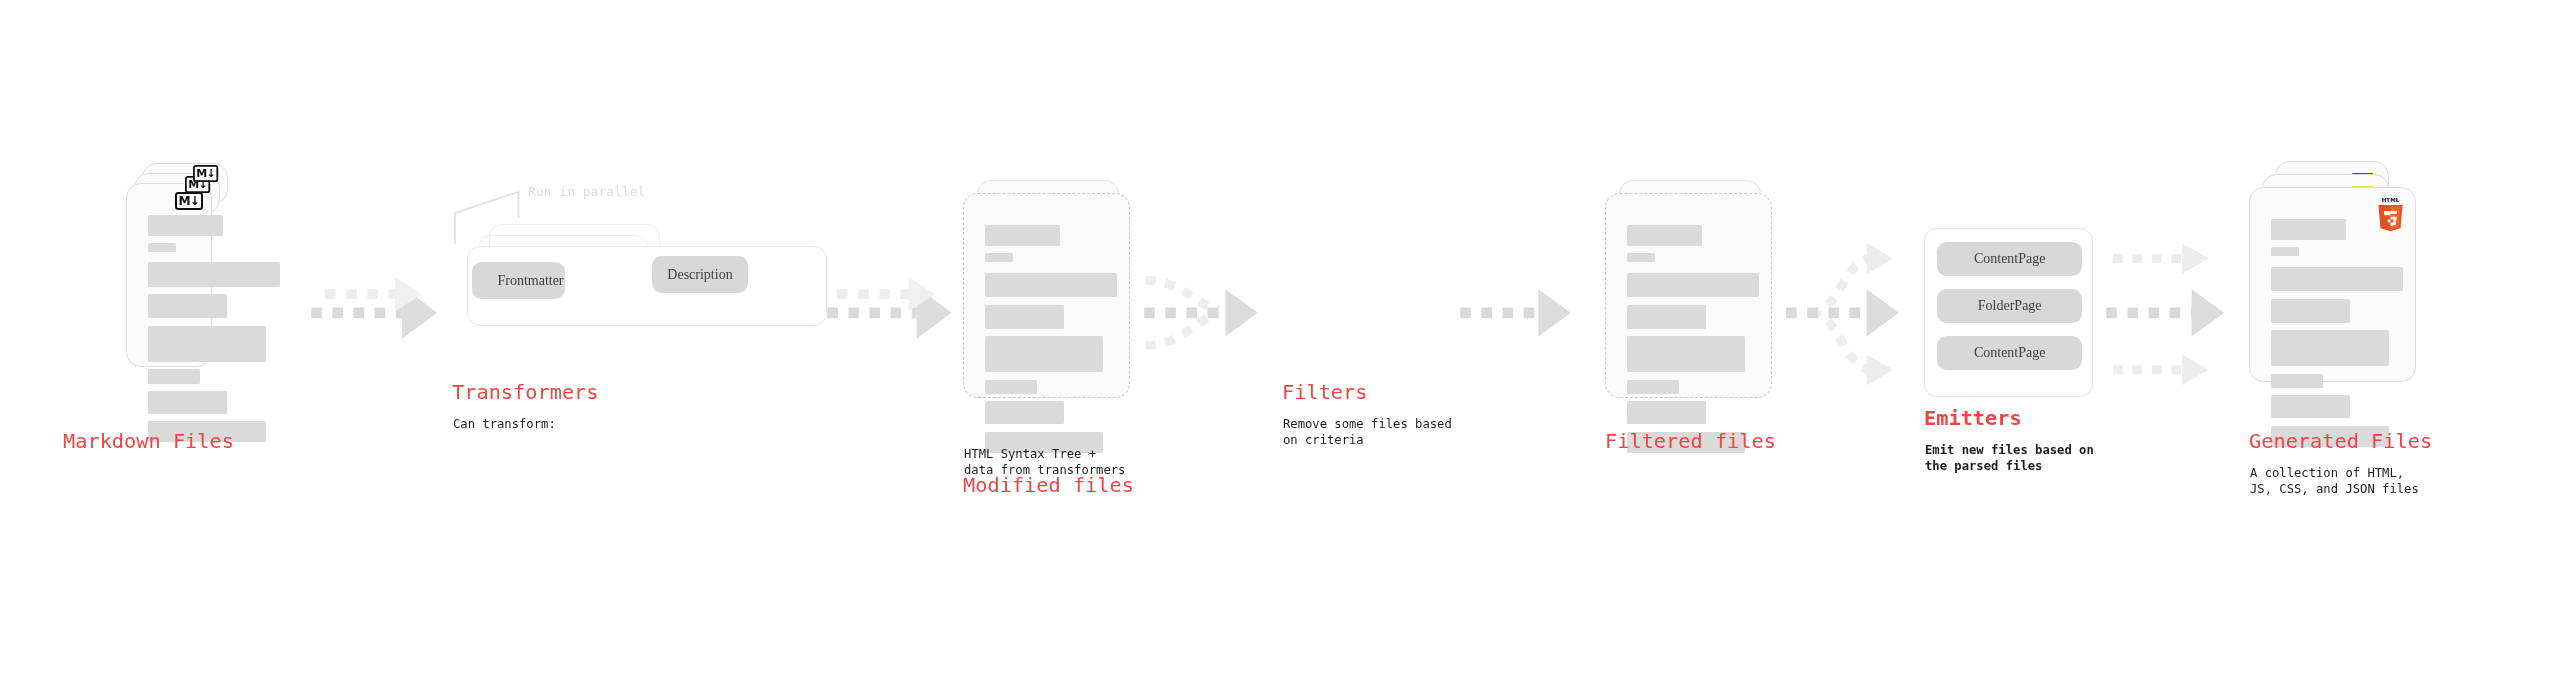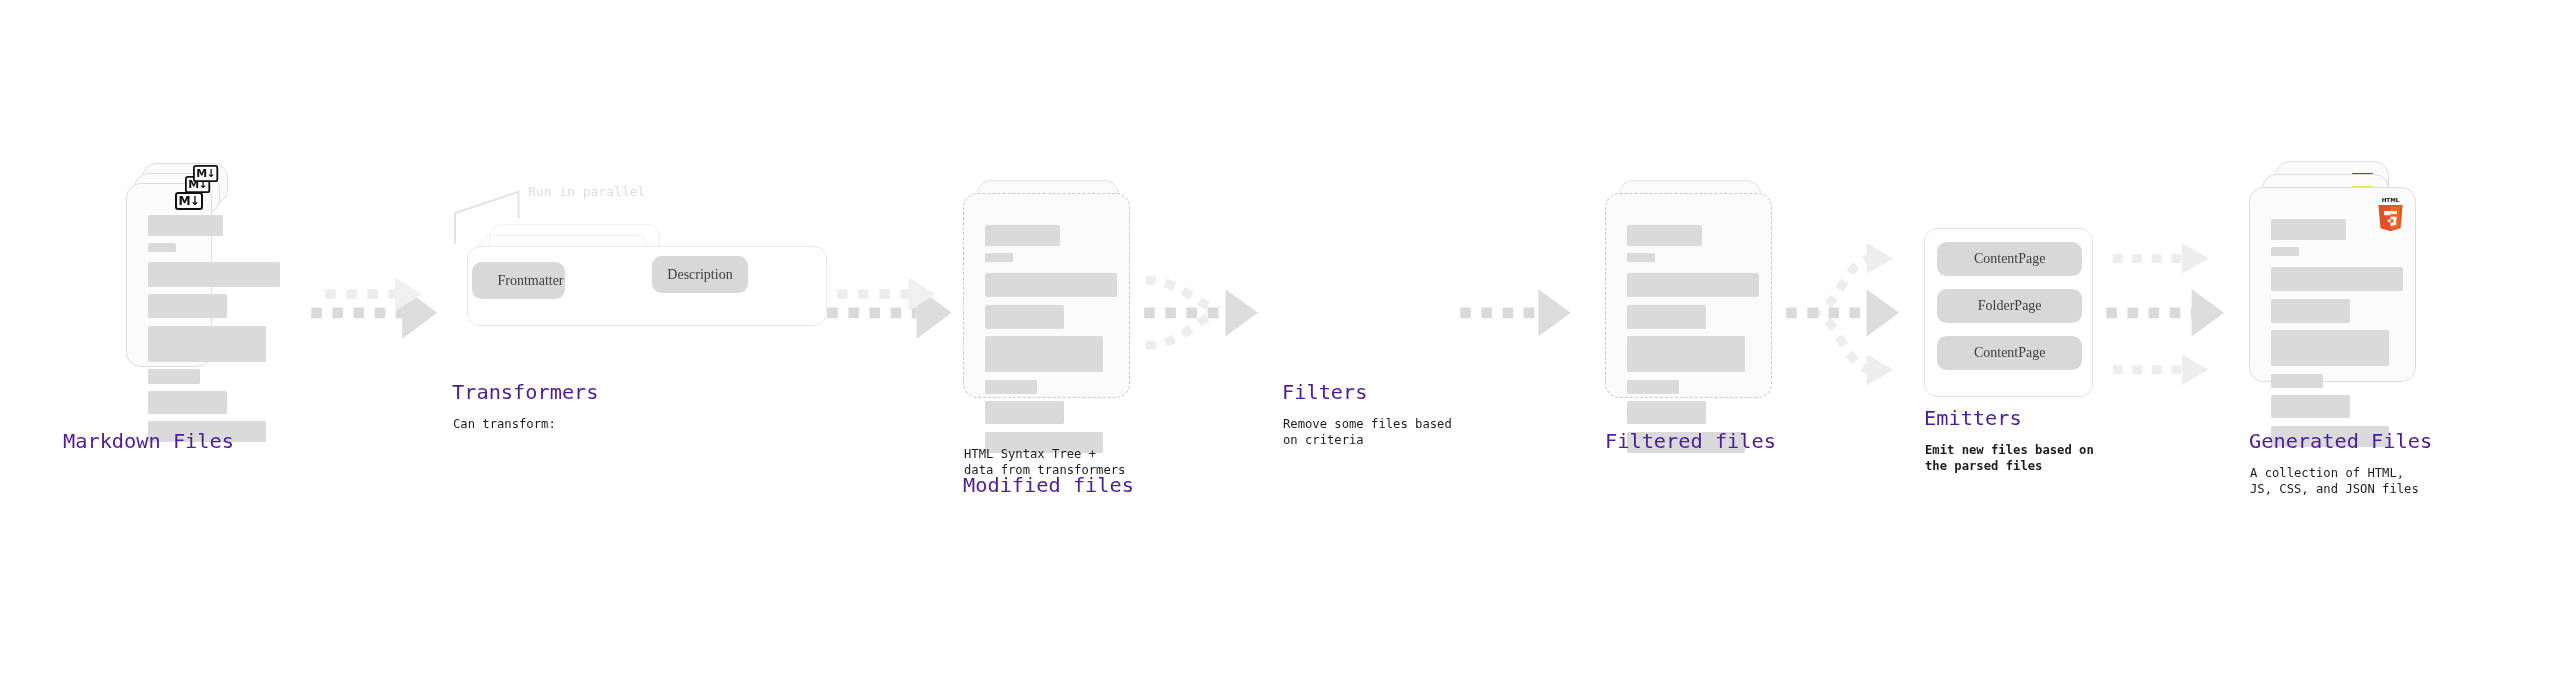--- a/index.html
+++ b/index.html
@@ -101,21 +101,21 @@
     border-radius: 9.8px;
     box-sizing: border-box;
   }
   .ghost-chip.faint { background: #f0f0f0; }
 
   
   .title {
     position: absolute;
     font-family: "DejaVu Sans Mono", "Liberation Mono", monospace;
     font-size: 20.3px;
-    color: #4c1d95;
+    color: #ef4444;
     white-space: nowrap;
     letter-spacing: 0px;
   }
   .subtitle {
     position: absolute;
     font-family: "DejaVu Sans Mono", "Liberation Mono", monospace;
     font-size: 12.2px;
     line-height: 1.35;
     color: #1d1d1d;
     white-space: pre;
@@ -291,21 +291,21 @@
         </div>
     </div>
   </div>
   <div class="title" style="left:1605px; top:429px;">Filtered files</div>
 
   <div class="proc-box" style="left:1924px; top:228px; width:169px; height:169px;">
     <div class="chip" style="left:12.2px; top:13px; width:145px; height:34px;">ContentPage</div>
     <div class="chip" style="left:12.2px; top:60px; width:145px; height:34px;">FolderPage</div>
     <div class="chip" style="left:12.2px; top:107px; width:145px; height:34px;">ContentPage</div>
   </div>
-  <div class="title" style="left:1924px; top:406px;">Emitters</div>
+  <div class="title" style="left:1924px; top:406px;font-weight:bold;">Emitters</div>
   <div class="subtitle" style="left:1925px; top:442px;font-weight:bold;">Emit new files based on
 the parsed files</div>
 
   <div class="doc-stack" style="left:2249px; top:161px;">
     <div class="doc-card" style="left:26px; top:0px; width:114px; height:41px;">
       <div class="badge badge-css" style="right:14.6px; top:11.4px;">
         
       </div>
     </div>
     <div class="doc-card" style="left:13px; top:13px; width:127px; height:41px;">

